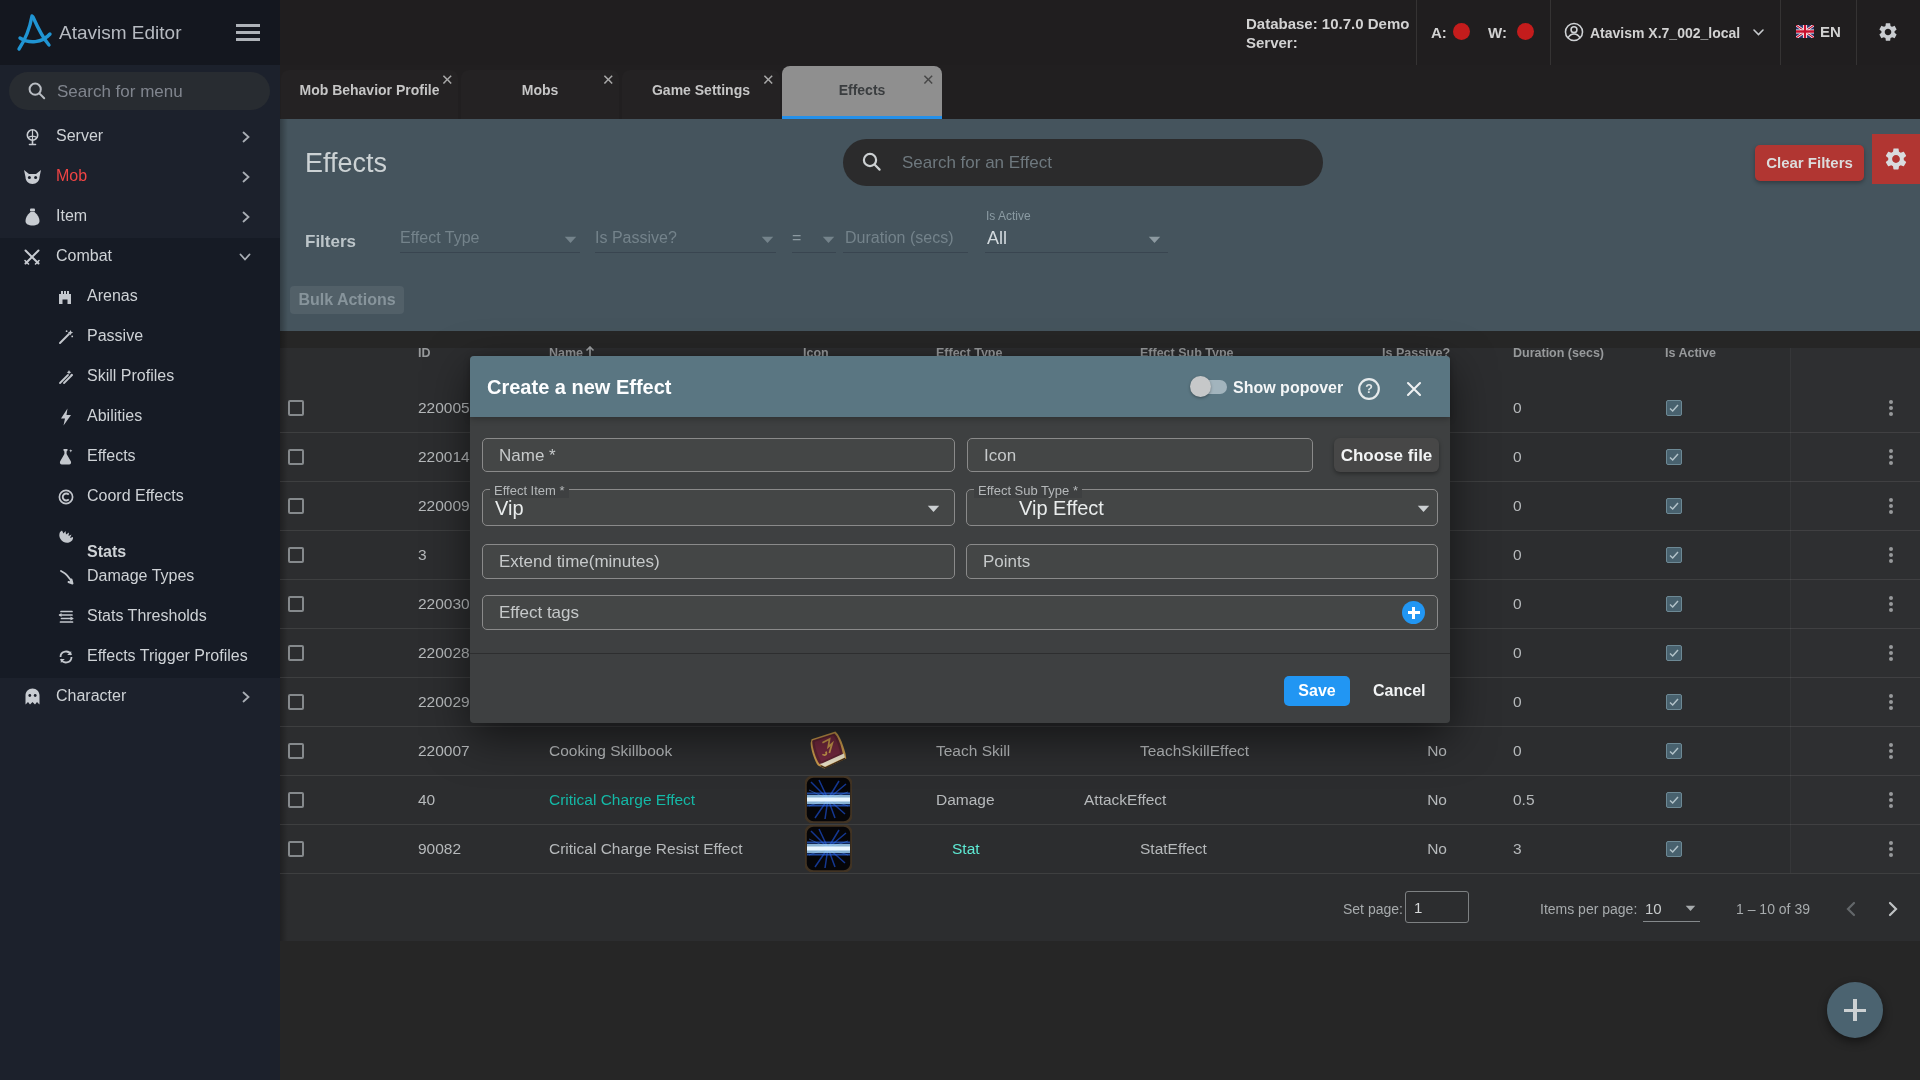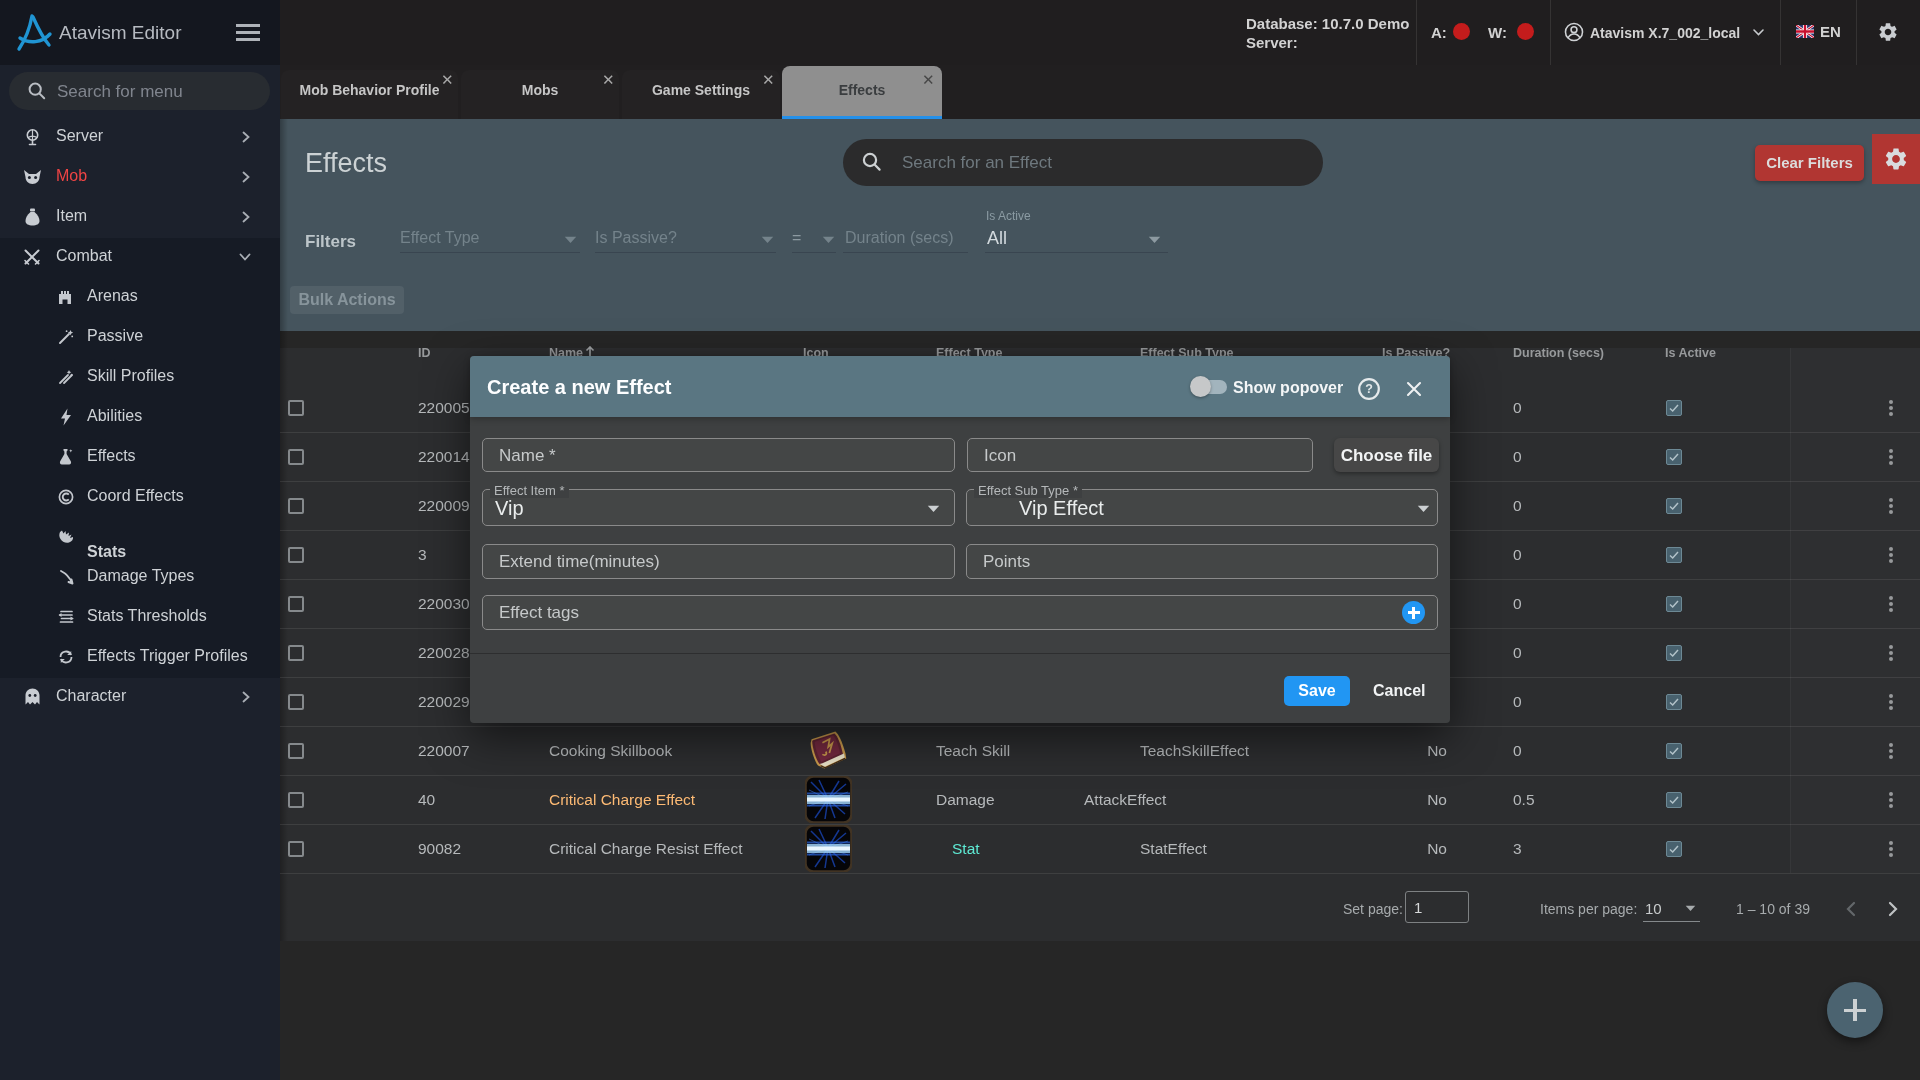--- a/index.html
+++ b/index.html
@@ -362,21 +362,21 @@
 <div class="abs" style="left:1666px;top:742.5px;width:16px;height:16px;background:#48616e;border:1px solid #6d8995;border-radius:2px;"></div>
 <svg class="abs" style="left:1668px;top:744.5px;" width="12" height="12" viewBox="0 0 12 12">
           <path d="M2 6.5 L4.7 9 L10 3" fill="none" stroke="#b2c2c9" stroke-width="1.5"></path>
         </svg>
 <div class="abs" style="left:1889px;top:742.5px;width:4px;height:4px;border-radius:50%;background:#97999b;"></div>
 <div class="abs" style="left:1889px;top:748.5px;width:4px;height:4px;border-radius:50%;background:#97999b;"></div>
 <div class="abs" style="left:1889px;top:754.5px;width:4px;height:4px;border-radius:50%;background:#97999b;"></div>
 <div class="abs" style="left:280px;top:824px;width:1640px;height:1px;background:rgba(255,255,255,0.085);"></div>
 <div class="abs" style="left:288px;top:791.5px;width:16px;height:16px;border:2px solid #85898c;border-radius:2px;"></div>
 <div class="txt" style="left:418px;top:790.5px;font-size:15.5px;color:#b6b9bb;">40</div>
-<div class="txt" style="left:549px;top:790.5px;font-size:15.5px;color:#fdba74;">Critical Charge Effect</div>
+<div class="txt" style="left:549px;top:790.5px;font-size:15.5px;color:#14b8a6;">Critical Charge Effect</div>
 <div class="txt" style="left:936px;top:790.5px;font-size:15.5px;color:#b6b9bb;">Damage</div>
 <div class="txt" style="left:1084px;top:790.5px;font-size:15.5px;color:#b6b9bb;">AttackEffect</div>
 <div class="txt" style="left:1402px;top:790.5px;width:45px;text-align:right;font-size:15.5px;color:#b6b9bb;">No</div>
 <svg class="abs" style="left:805px;top:776px;" width="47" height="47" viewBox="0 0 47 47">
 <rect x="0.5" y="0.5" width="46" height="46" rx="8" fill="#050508" stroke="#413323" stroke-width="2.6"></rect>
 <g stroke="#1a48bf" stroke-width="1.5" opacity="0.75">
 <path d="M23 23 L6 6 M23 23 L14 4 M23 23 L34 5 M23 23 L41 8 M23 23 L10 42 M23 23 L20 43 M23 23 L30 42 M23 23 L40 38"></path>
 </g>
 <g stroke="#3a6fd6" stroke-width="1" opacity="0.6">
 <path d="M23 23 L4 14 M23 23 L43 16 M23 23 L4 30 M23 23 L43 30"></path>

